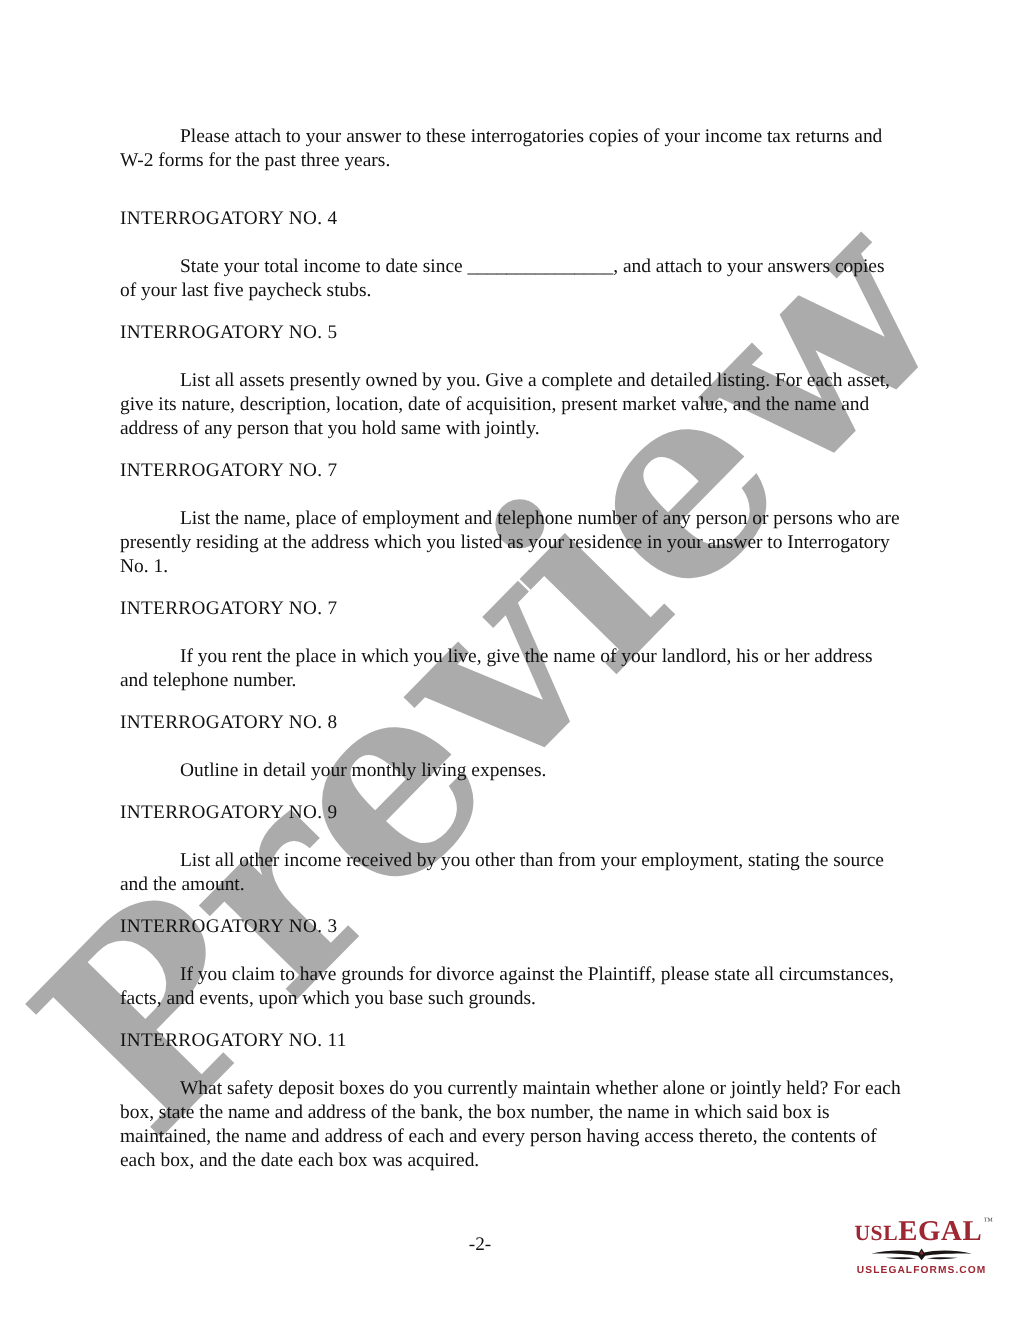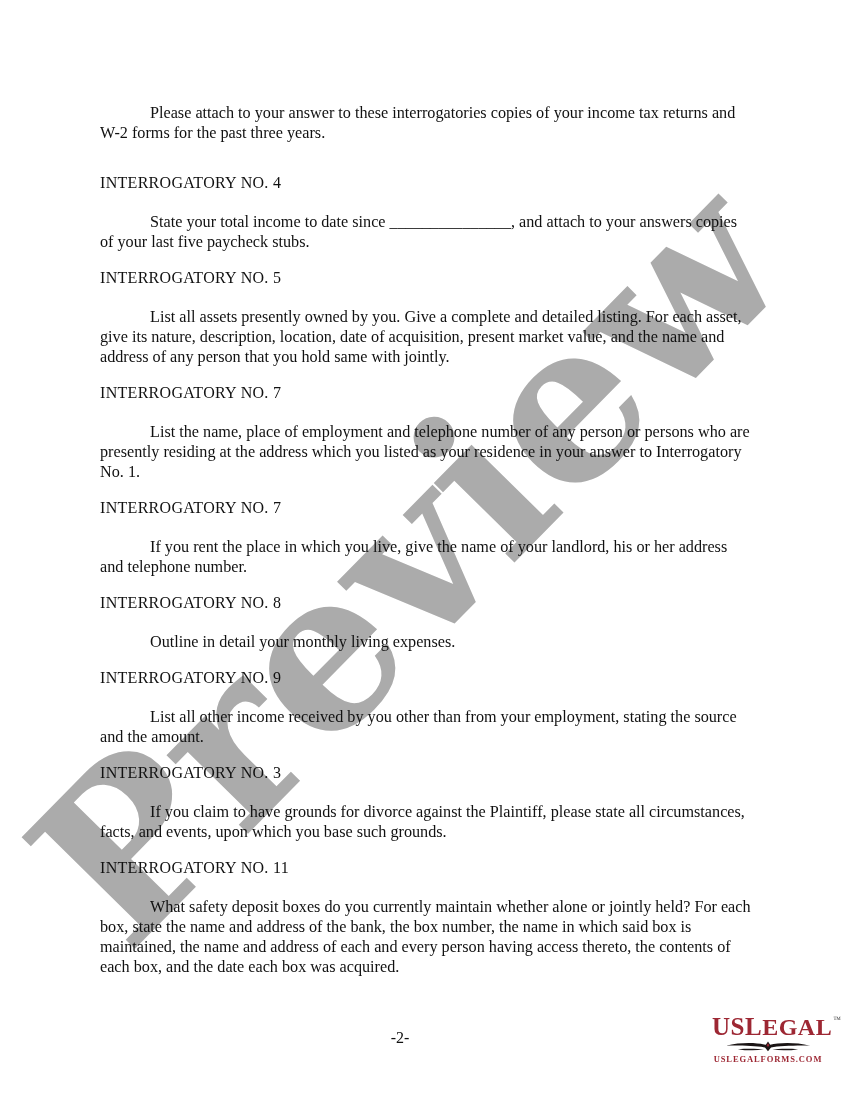--- a/index.html
+++ b/index.html
@@ -69,32 +69,32 @@
     text-align: center;
     z-index: 1;
     line-height: 1;
   }
   .wordmark {
     white-space: nowrap;
     color: #9d2733;
     font-family: "Liberation Serif", serif;
     font-weight: 700;
   }
-  .wordmark .big { font-size: 25px; letter-spacing: 0.5px; }
+  .wordmark .big { font-size: 18px; letter-spacing: 0.5px; }
   .wordmark .small { font-size: 24px; letter-spacing: 0.5px; }
   .wordmark .tm {
     font-size: 8px;
     color: #4a4a4a;
     vertical-align: 13px;
     margin-left: 1px;
     font-weight: 400;
   }
   .eagle { display: block; width: 86px; height: 14px; margin: 1px auto 1px auto; }
   .domain {
-    font-family: Liberation Serif, serif;
+    font-family: Liberation Sans, sans-serif;
     font-weight: 700;
     font-size: 8.5px;
     letter-spacing: 0.9px;
     color: #9d2733;
     white-space: nowrap;
   }
 </style>
 </head>
 <body>
 

